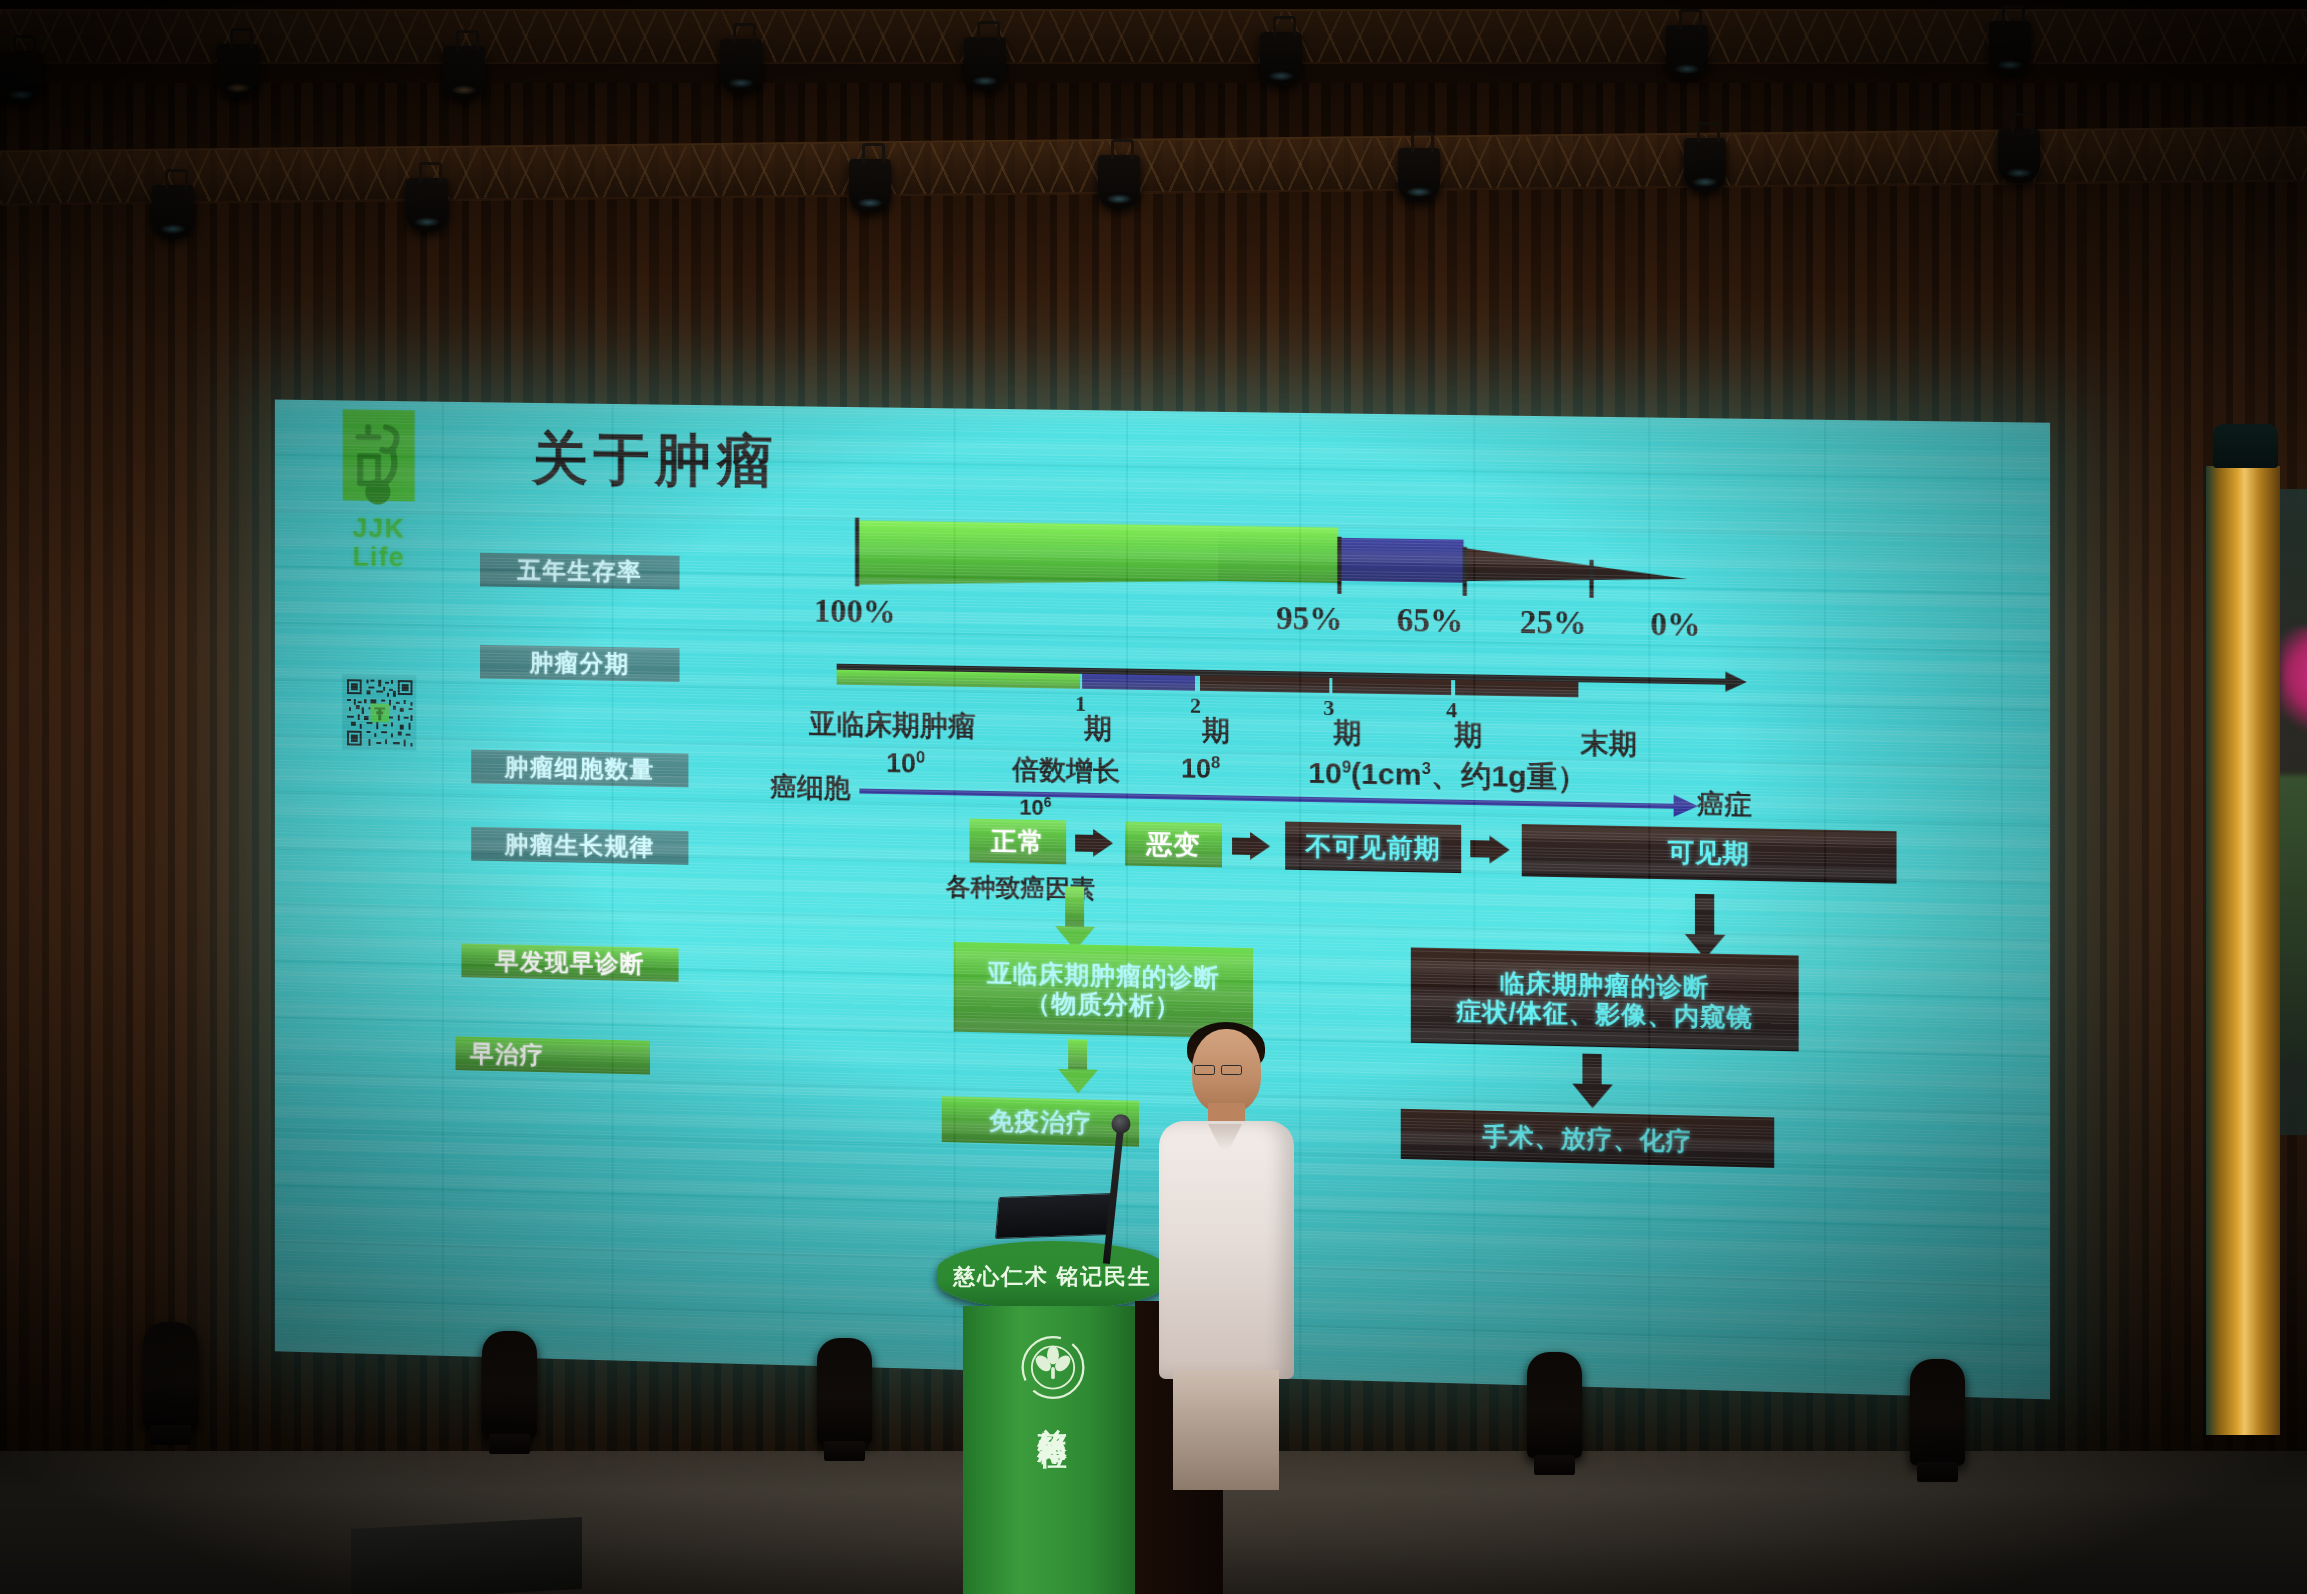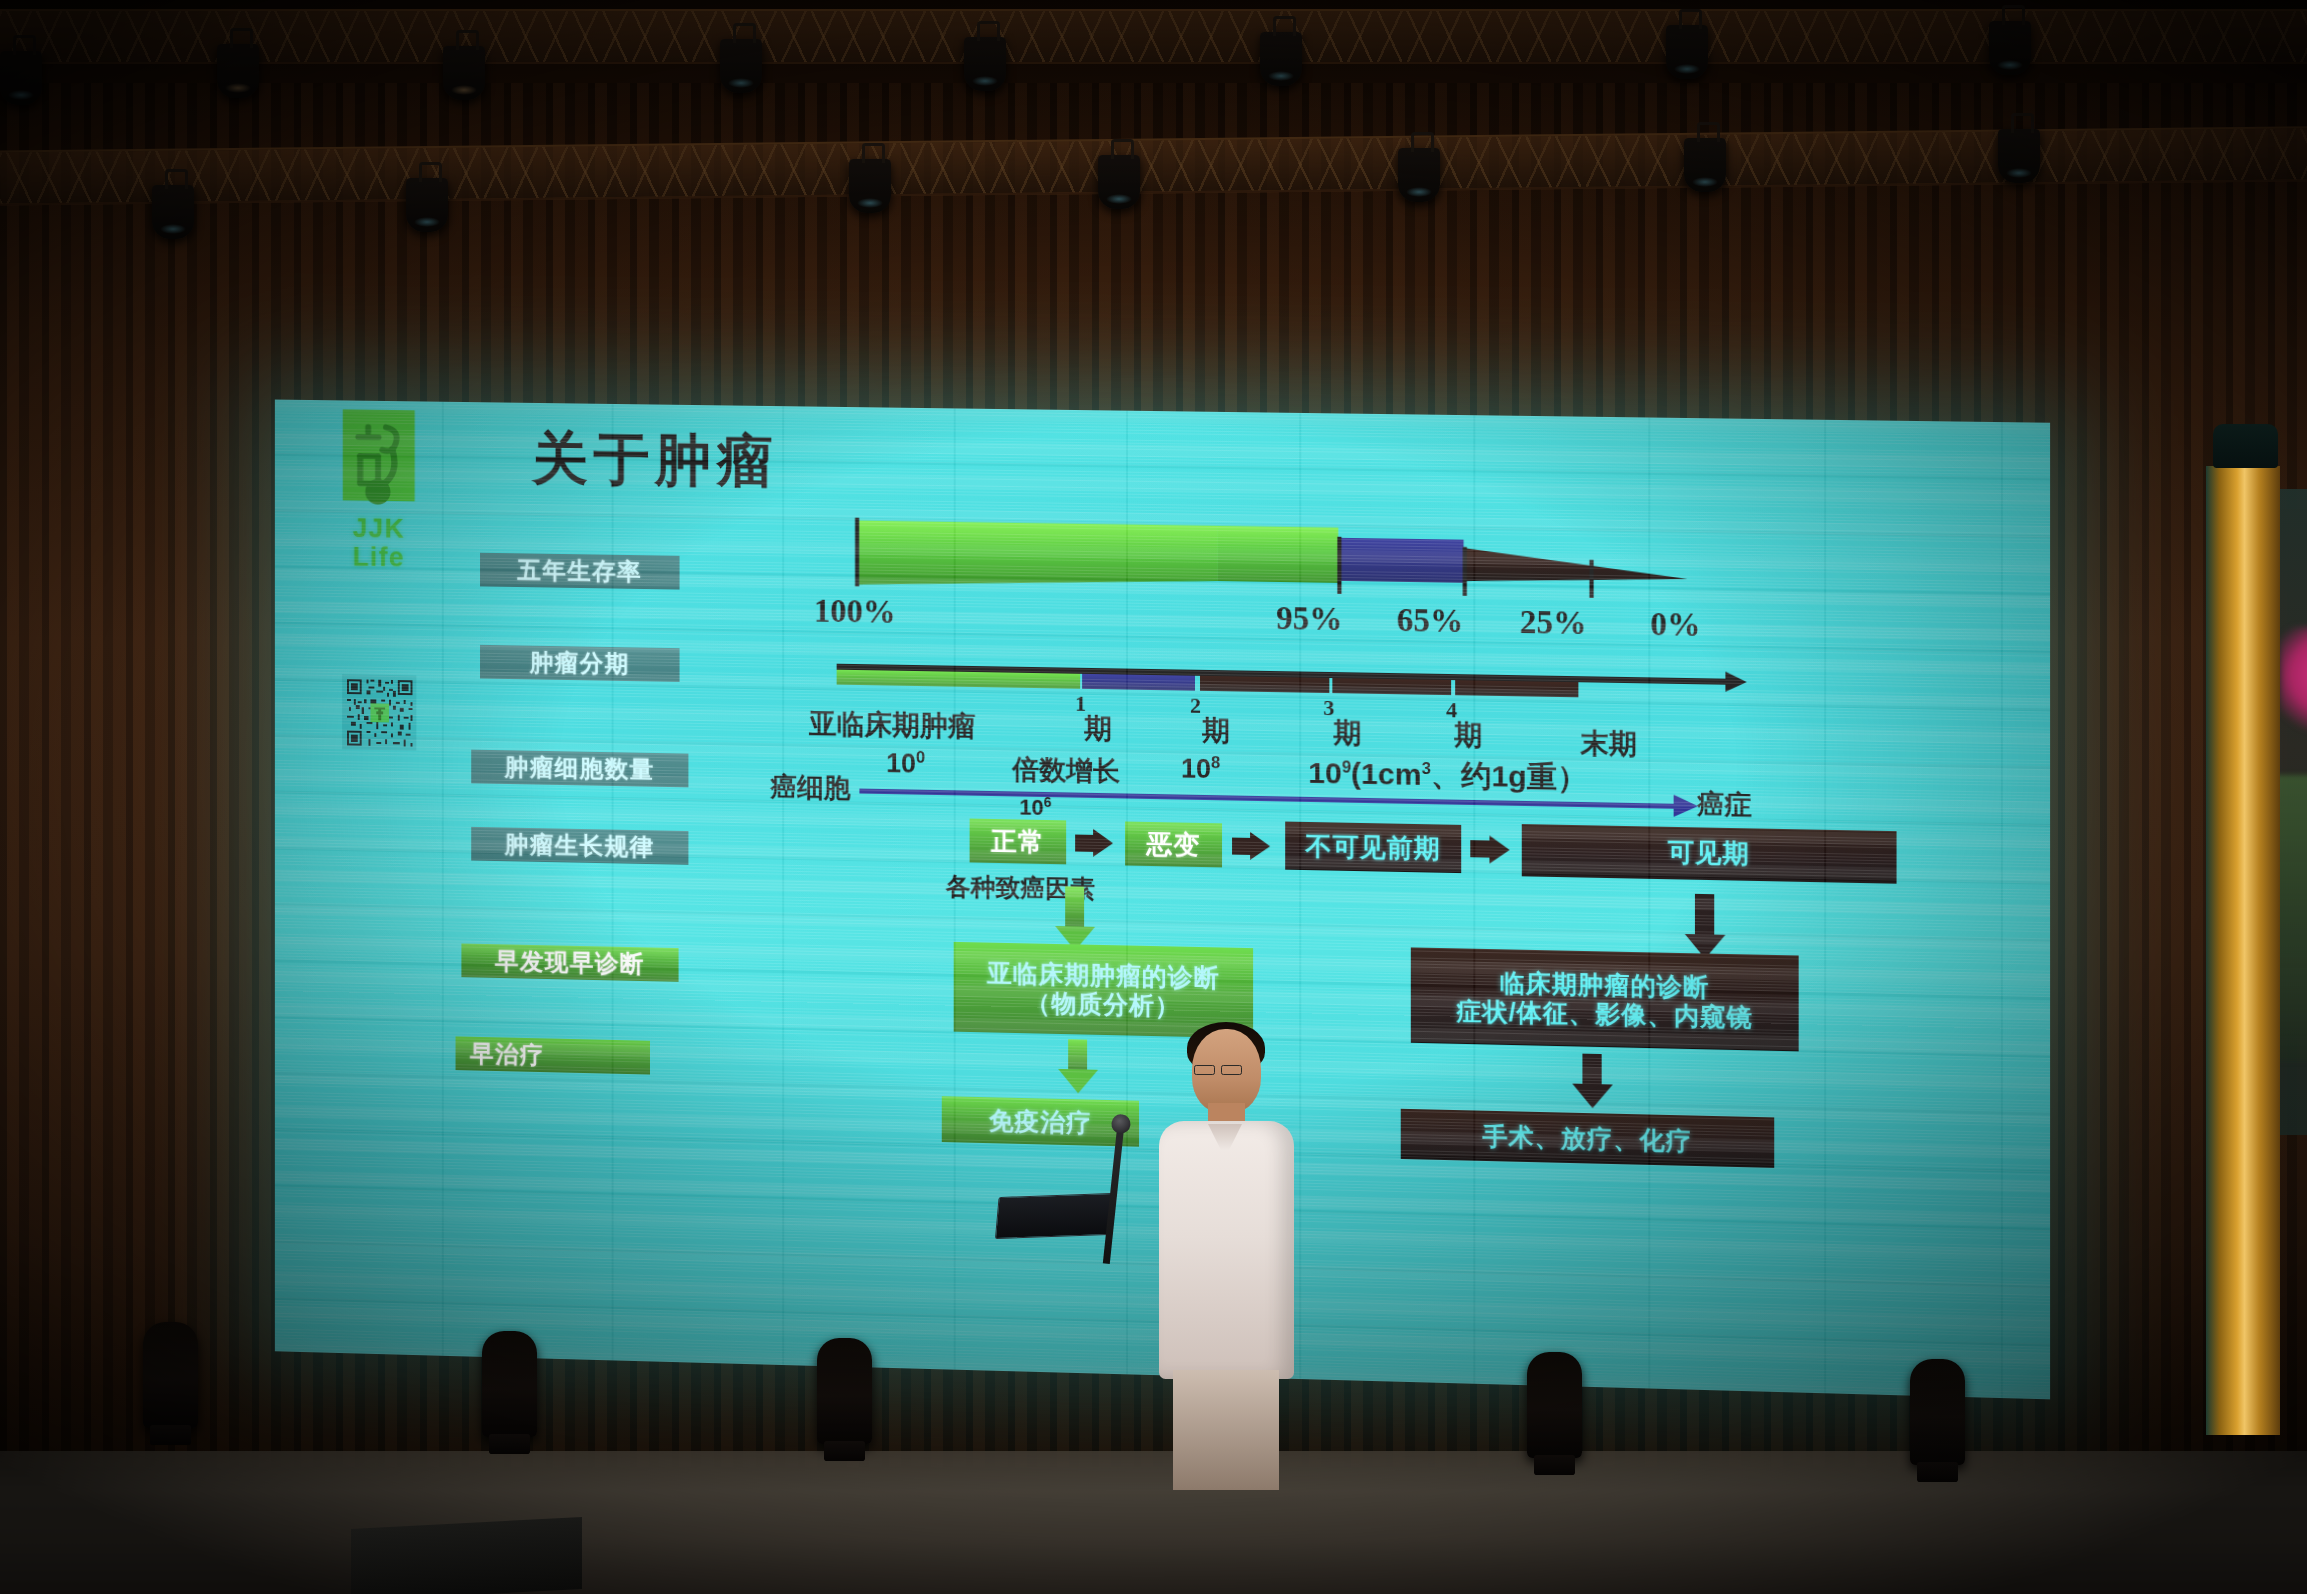--- a/index.html
+++ b/index.html
@@ -523,16 +523,35 @@
         <i class="r"></i>
       </div>
     <div class="sp-neck"></div>
     <div class="sp-body"></div>
     <div class="sp-collar"></div>
     <div class="sp-trouser"></div>
   </div>
   <div class="mic"></div>
   <div class="laptop"></div>
 
+  <div class="podium">
+    <div class="top"></div>
+    <div class="top-txt">慈心仁术  铭记民生</div>
+    <div class="body"></div>
+    <div class="dark-side"></div>
+    <div class="emblem">
+      <svg viewBox="0 0 150 150" width="69" height="69">
+        <circle cx="75" cy="75" r="66" fill="none" stroke="#dff0d6" stroke-width="5" stroke-dasharray="150 28"></circle>
+        <circle cx="75" cy="75" r="46" fill="none" stroke="#dff0d6" stroke-width="4"></circle>
+        <g fill="#dff0d6">
+          <ellipse cx="75" cy="48" rx="13" ry="20"></ellipse>
+          <ellipse cx="54" cy="66" rx="13" ry="20" transform="rotate(-42 54 66)"></ellipse>
+          <ellipse cx="96" cy="66" rx="13" ry="20" transform="rotate(42 96 66)"></ellipse>
+          <rect x="71" y="74" width="8" height="26" rx="4"></rect>
+        </g>
+      </svg>
+    </div>
+    <div class="vtxt">慈铭体检</div>
+  </div>
 
   <div class="vignette"></div>
 </div>
 
 
 </body></html>

